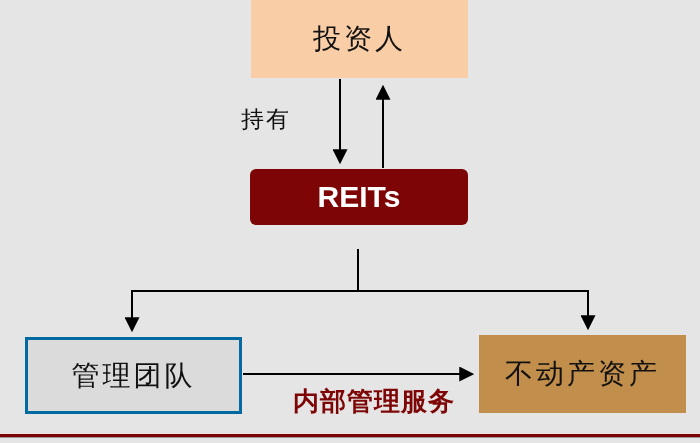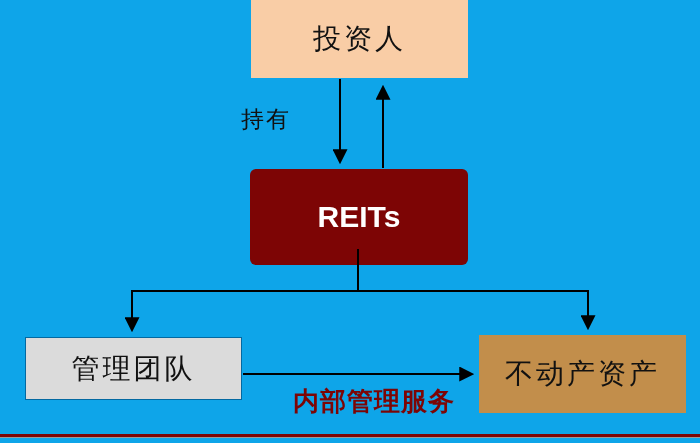--- a/index.html
+++ b/index.html
@@ -1,20 +1,20 @@
 <!DOCTYPE html>
 <html><head>
 <meta charset="utf-8">
 <style>
   html, body { margin: 0; padding: 0; background: #ffffff; }
   .canvas {
     position: relative;
     width: 700px;
     height: 443px;
-    background: #0ea5e9;
+    background: #e5e5e5;
     overflow: hidden;
     font-family: "Liberation Serif", "DejaVu Serif", serif;
     text-decoration: underline;
   }
   .node {
     position: absolute;
     display: flex;
     align-items: center;
     justify-content: center;
     box-sizing: border-box;
@@ -24,35 +24,35 @@
     font-size: 28px;
     color: #111111;
     letter-spacing: 3px;
     white-space: nowrap;
   }
   .node-investors {
     left: 251px; top: 0px; width: 217px; height: 78px;
     background: #F9CDA6;
   }
   .node-reits {
-    left: 250px; top: 169px; width: 218px; height: 96px;
+    left: 250px; top: 169px; width: 218px; height: 56px;
     background: #7D0505;
     border-radius: 6px;
   }
   .node-reits .node-label {
     font-family: "Liberation Sans", "DejaVu Sans", sans-serif;
     font-size: 30px;
     font-weight: 600;
     color: #ffffff;
     letter-spacing: 0;
   }
   .node-management {
-    left: 25px; top: 337px; width: 217px; height: 63px;
+    left: 25px; top: 337px; width: 217px; height: 77px;
     background: #DBDBDB;
-    border: 1px solid #0369a1;
+    border: 3px solid #0369a1;
   }
   .node-assets {
     left: 479px; top: 335px; width: 207px; height: 78px;
     background: #C28E4B;
     justify-content: center;
   }
   .edge-label {
     position: absolute;
     text-align: center;
     font-size: 23px;

